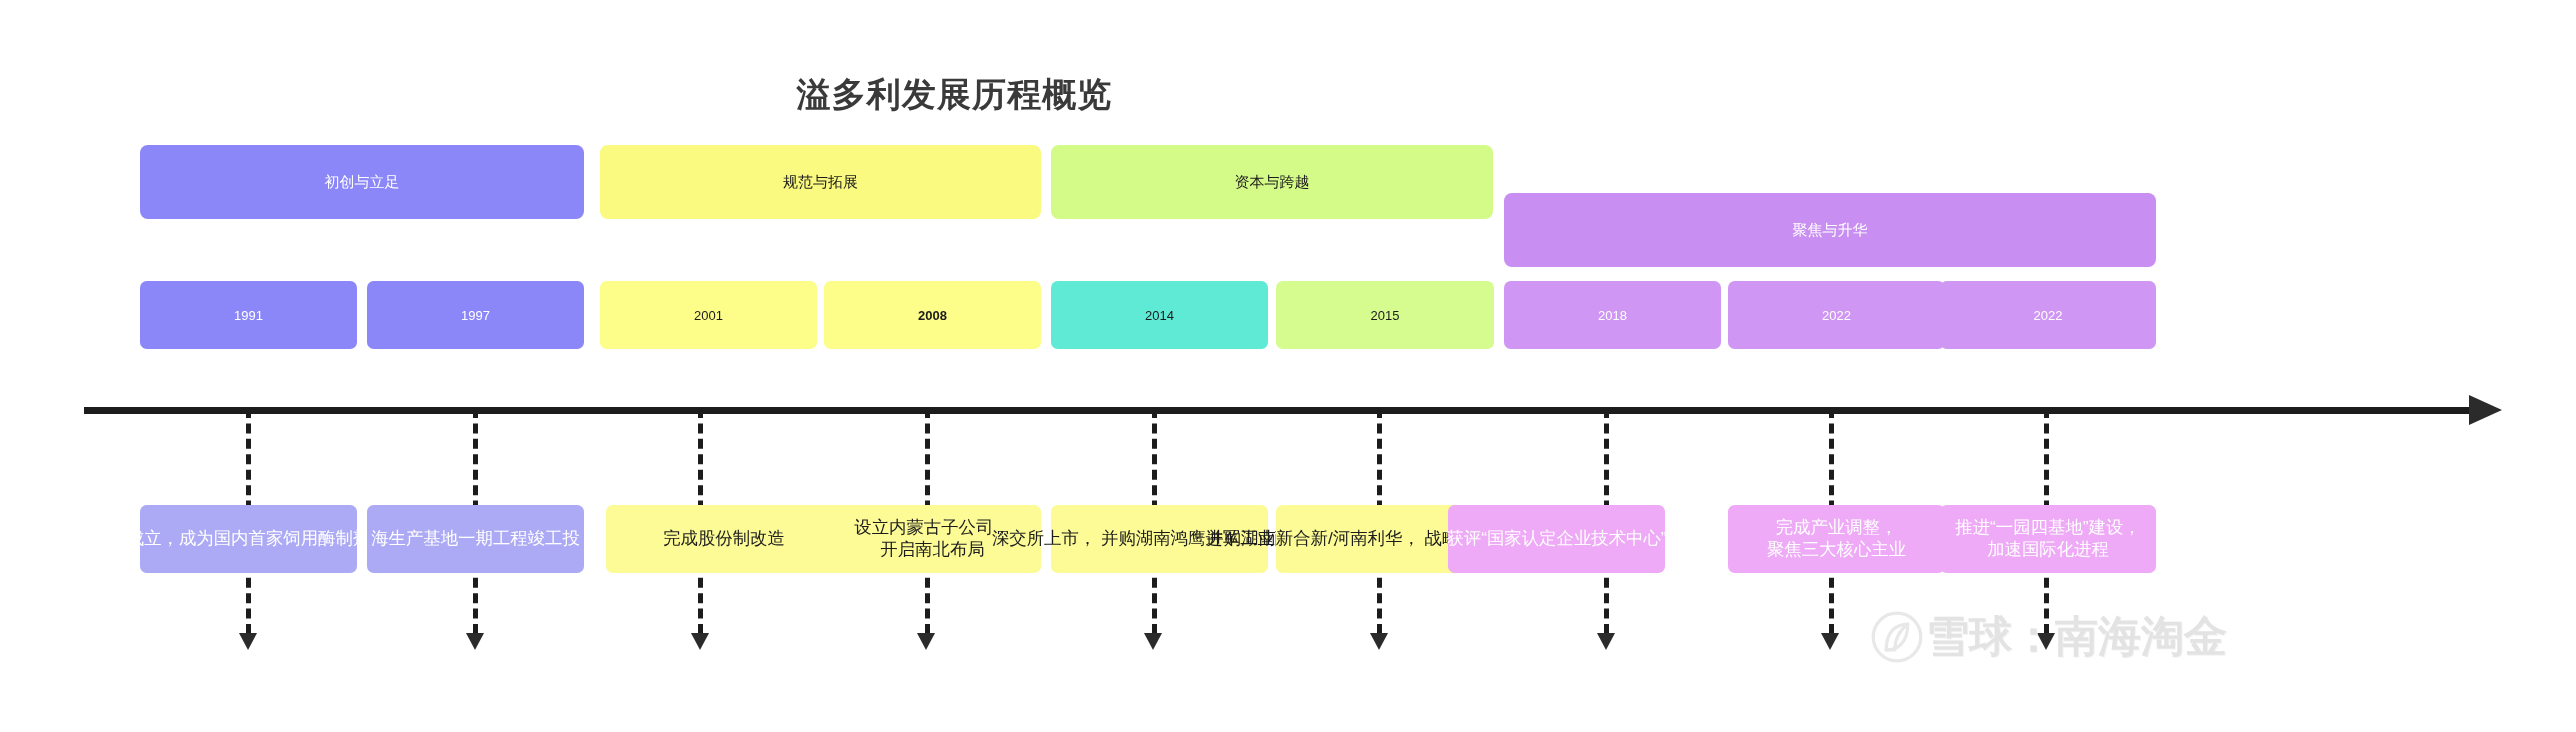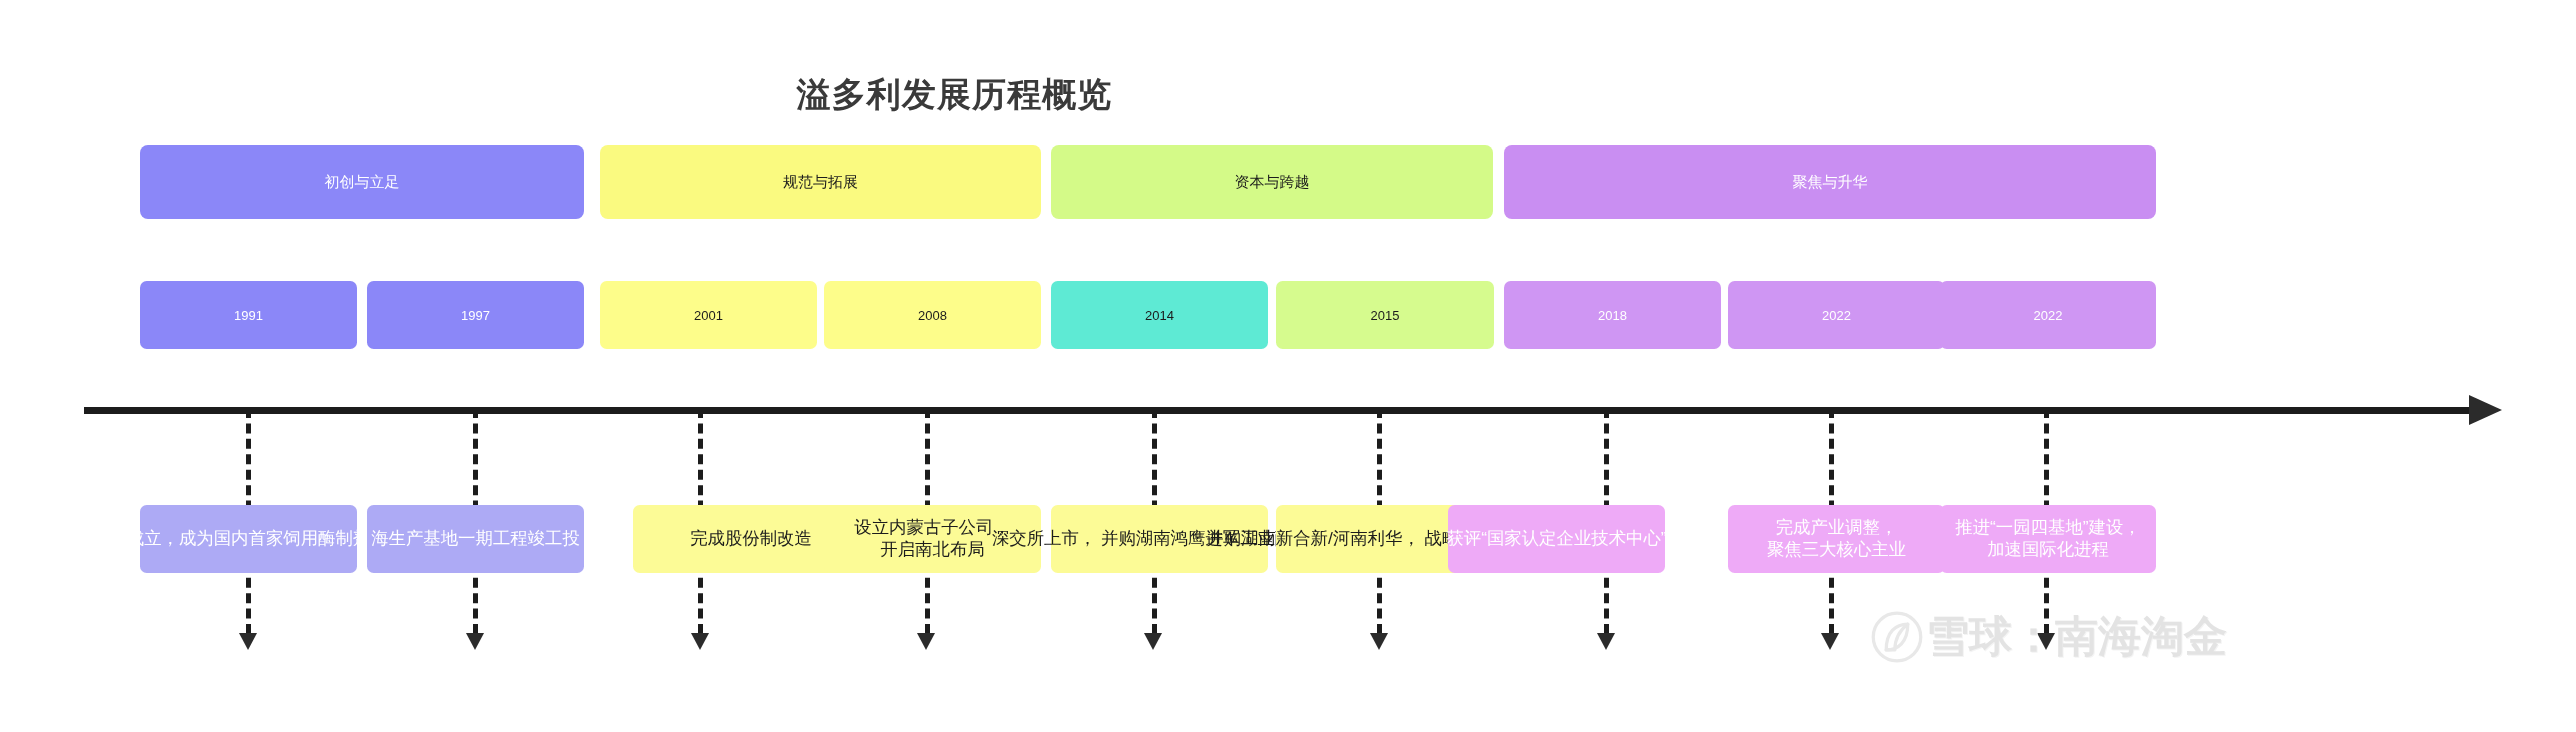--- a/index.html
+++ b/index.html
@@ -83,35 +83,35 @@
   <div id="phase-layer">
       <div class="phase" style="left: 140px; width: 444px; background: rgb(139, 135, 248); color: rgb(255, 255, 255);">
         <span>初创与立足</span>
       </div>
       <div class="phase" style="left: 600px; width: 441px; background: rgb(250, 250, 128); color: rgb(28, 28, 28);">
         <span>规范与拓展</span>
       </div>
       <div class="phase" style="left: 1051px; width: 442px; background: rgb(212, 250, 136); color: rgb(28, 28, 28);">
         <span>资本与跨越</span>
       </div>
-      <div class="phase" style="left: 1504px; width: 652px; background: rgb(201, 142, 242); color: rgb(255, 255, 255);">
+      <div class="phase" style="left: 1504px; width: 652px; background: rgb(201, 142, 242); color: rgb(255, 255, 255); margin-top: 48px;">
         <span>聚焦与升华</span>
       </div>
     </div>
   <div id="year-layer">
       <div class="year" style="left: 140px; width: 217px; background: rgb(139, 135, 248); color: rgb(255, 255, 255);">
         <span>1991</span>
       </div>
       <div class="year" style="left: 367px; width: 217px; background: rgb(139, 135, 248); color: rgb(255, 255, 255);">
         <span>1997</span>
       </div>
       <div class="year" style="left: 600px; width: 217px; background: rgb(253, 253, 138); color: rgb(28, 28, 28);">
         <span>2001</span>
       </div>
-      <div class="year" style="left: 824px; width: 217px; background: rgb(253, 253, 138); color: rgb(28, 28, 28);">
+      <div class="year" style="left: 824px; width: 217px; background: rgb(253, 253, 138); color: rgb(28, 28, 28); font-weight: bold;">
         <span>2008</span>
       </div>
       <div class="year" style="left: 1051px; width: 217px; background: #5eead4; color: rgb(28, 28, 28);">
         <span>2014</span>
       </div>
       <div class="year" style="left: 1276px; width: 218px; background: rgb(214, 251, 142); color: rgb(28, 28, 28);">
         <span>2015</span>
       </div>
       <div class="year" style="left: 1504px; width: 217px; background: rgb(207, 150, 243); color: rgb(255, 255, 255);">
         <span>2018</span>
@@ -147,21 +147,21 @@
       <div class="conn" style="left: 2044px;"></div>
       <div class="conn-head" style="left: 2037px; top: 633px;"></div>
     </div>
   <div id="event-layer">
       <div class="event clip" style="left: 140px; width: 217px; background: rgb(173, 170, 245); color: rgb(255, 255, 255);">
         <span class="etxt">成立，成为国内首家饲用酶制剂</span>
       </div>
       <div class="event clip" style="left: 367px; width: 217px; background: rgb(173, 170, 245); color: rgb(255, 255, 255);">
         <span class="etxt">海生产基地一期工程竣工投</span>
       </div>
-      <div class="event" style="left: 606px; width: 236px; background: rgb(252, 251, 150); color: rgb(28, 28, 28); margin-left: 27px;">
+      <div class="event" style="left: 606px; width: 236px; background: rgb(252, 251, 150); color: rgb(28, 28, 28);">
         <span class="etxt">完成股份制改造</span>
       </div>
       <div class="event" style="left: 824px; width: 217px; background: rgb(252, 251, 150); color: rgb(28, 28, 28);">
         <span class="etxt">设立内蒙古子公司，
 开启南北布局</span>
       </div>
       <div class="event clip" style="left: 1051px; width: 217px; background: rgb(252, 251, 150); color: rgb(28, 28, 28);">
         <span class="etxt">深交所上市，
 并购湖南鸿鹰进军工业酶领域</span>
       </div>

